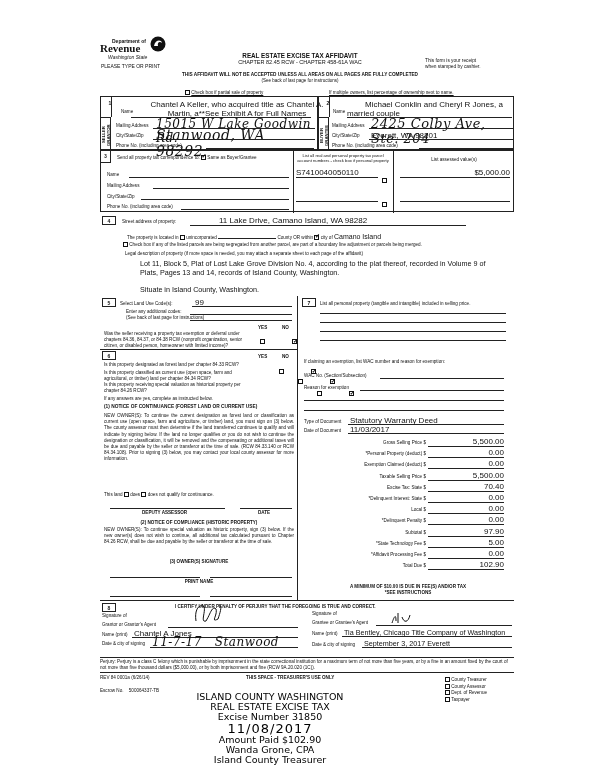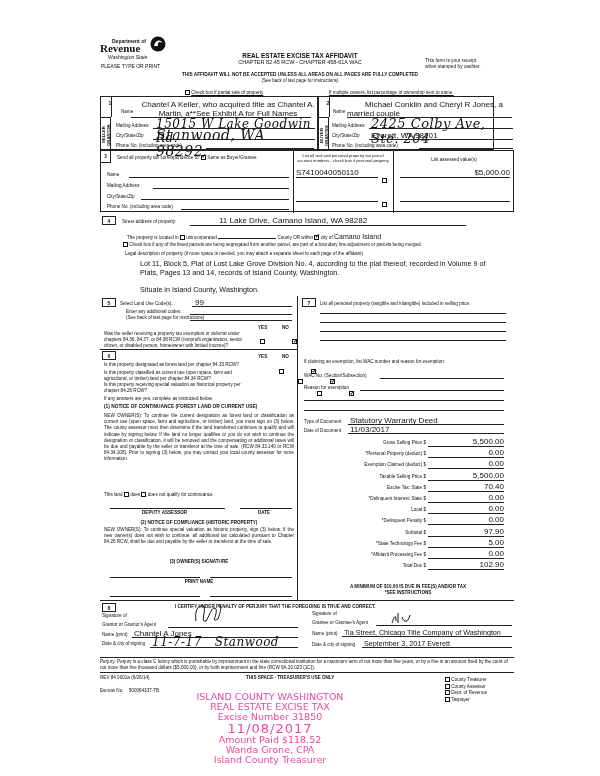--- a/index.html
+++ b/index.html
@@ -12,21 +12,21 @@
   .val-sm { font-size: 8px; line-height: 9px; }
   .hand { font-family: "DejaVu Serif", serif; font-style: italic; font-size: 12px; letter-spacing: 0.5px; }
   .line { border-bottom: 0.8px solid #222; }
   .box { border: 0.8px solid #222; }
   .cb { display: inline-block; width: 5px; height: 5px; border: 0.8px solid #111; vertical-align: middle; position: relative; }
   .cb.checked::after { content: "✓"; position: absolute; left: -0.5px; top: -3.5px; font-size: 6px; font-weight: bold; }
   .numbox { display:inline-block; border: 0.8px solid #222; width: 14px; height: 9px; font-size: 5px; font-weight: bold; text-align: center; line-height: 8px; }
   .vlabel { writing-mode: vertical-rl; transform: rotate(180deg); font-size: 4.3px; font-weight: bold; text-align: center; line-height: 5px; }
   .right { text-align: right; }
   .center { text-align: center; }
-  .stamp { font-family: "DejaVu Sans", sans-serif; color: #ec4899; text-align: center; }
+  .stamp { font-family: "DejaVu Sans", sans-serif; color: #000000; text-align: center; }
   .row-lbl { font-size: 4.6px; text-align: right; }
 </style>
 </head>
 <body>
 
 <div class="abs" style="left:100px;top:38px;width:80px;height:24px;">
   <div class="abs tiny bold" style="left:12px;top:0;font-size:5px;">Department of</div>
   <div class="abs bold" style="left:0;top:5px;font-size:11px;line-height:11px;font-family:'Liberation Serif',serif;">Revenue</div>
   <div class="abs tiny" style="left:8px;top:16px;font-style:italic;font-size:5px;">Washington State</div>
   <svg class="abs" style="left:50px;top:-2px;" width="16" height="16" viewBox="0 0 16 16">
@@ -51,33 +51,33 @@
 </div>
 <div class="abs tiny" style="left:329px;top:90px;text-decoration:underline;">If multiple owners, list percentage of ownership next to name.</div>
 
 <div class="abs box" style="left:100px;top:96px;width:218px;height:54px;">
   <div class="abs numbox" style="left:2px;top:2px;border:none;">1</div>
   <div class="abs" style="left:0;top:20px;width:10px;height:34px;border-top:0.8px solid #222;border-right:0.8px solid #222;">
     <div class="vlabel" style="height:34px;width:10px;">SELLER GRANTOR</div>
   </div>
   <div class="abs" style="left:10px;top:0;width:0;height:20px;border-left:0.8px solid #222;"></div>
   <div class="abs tiny" style="left:20px;top:12px;">Name</div>
-  <div class="abs val-sm center" style="left:33px;top:3px;width:188px;line-height:9px;font-size:8px;">Chantel A Keller, who acquired title as Chantel A. Martin, a**See Exhibit A for Full Names</div>
+  <div class="abs val-sm center" style="left:42px;top:3px;width:188px;line-height:9px;font-size:8px;">Chantel A Keller, who acquired title as Chantel A. Martin, a**See Exhibit A for Full Names</div>
   <div class="abs line" style="left:30px;top:20px;width:180px;"></div>
   <div class="abs tiny" style="left:15px;top:26px;">Mailing Address</div>
   <div class="abs hand" style="left:55px;top:20px;">15015 W Lake Goodwin Rd.</div>
   <div class="abs line" style="left:52px;top:31px;width:162px;"></div>
   <div class="abs tiny" style="left:15px;top:36px;">City/State/Zip</div>
   <div class="abs hand" style="left:55px;top:30px;font-size:14px;">Stanwood, WA 98292</div>
   <div class="abs line" style="left:52px;top:42px;width:162px;"></div>
   <div class="abs tiny" style="left:15px;top:46px;">Phone No. (including area code)</div>
   <div class="abs line" style="left:105px;top:51px;width:108px;"></div>
 </div>
 
-<div class="abs box" style="left:318px;top:96px;width:176px;height:54px;">
+<div class="abs box" style="left:318px;top:96px;width:196px;height:54px;">
   <div class="abs numbox" style="left:2px;top:2px;border:none;">2</div>
   <div class="abs" style="left:0;top:20px;width:10px;height:34px;border-top:0.8px solid #222;border-right:0.8px solid #222;">
     <div class="vlabel" style="height:34px;width:10px;">BUYER GRANTEE</div>
   </div>
   <div class="abs" style="left:10px;top:0;width:0;height:20px;border-left:0.8px solid #222;"></div>
   <div class="abs tiny" style="left:14px;top:12px;">Name</div>
   <div class="abs val-sm" style="left:28px;top:3px;width:168px;line-height:9px;font-size:8px;text-indent:18px;">Michael Conklin and Cheryl R Jones, a married couple</div>
   <div class="abs line" style="left:28px;top:20px;width:165px;"></div>
   <div class="abs tiny" style="left:13px;top:26px;">Mailing Address</div>
   <div class="abs hand" style="left:52px;top:19px;font-size:13px;">2425 Colby Ave, Ste. 204</div>
@@ -326,21 +326,21 @@
   <div class="abs hand" style="left:52px;top:34px;white-space:pre;">11-7-17   Stanwood</div>
   <div class="abs line" style="left:50px;top:46px;width:148px;"></div>
 
   <div class="abs tiny" style="left:212px;top:10px;">Signature of</div>
   <div class="abs tiny" style="left:212px;top:19px;">Grantee or Grantee's Agent</div>
   <svg class="abs" style="left:290px;top:10px;" width="24" height="14" viewBox="0 0 24 14">
     <path d="M2 12 C4 6, 6 2, 6 10 M8 2 L8 12 M12 6 C14 12, 18 12, 20 4" fill="none" stroke="#111" stroke-width="1"></path>
   </svg>
   <div class="abs line" style="left:276px;top:24px;width:136px;"></div>
   <div class="abs tiny" style="left:212px;top:30px;">Name (print)</div>
-  <div class="abs val-sm" style="left:244px;top:27px;font-size:7.2px;">Tia Street, Chicago Title Company of Washington</div>
+  <div class="abs val-sm" style="left:244px;top:27px;font-size:7.2px;">Tia Bentley, Chicago Title Company of Washington</div>
   <div class="abs line" style="left:242px;top:35px;width:170px;"></div>
   <div class="abs tiny" style="left:212px;top:41px;">Date &amp; city of signing</div>
   <div class="abs val-sm" style="left:264px;top:38px;font-size:7.2px;">September 3, 2017 Everett</div>
   <div class="abs line" style="left:262px;top:46px;width:150px;"></div>
 </div>
 
 <div class="abs tiny" style="left:100px;top:657px;width:414px;border-top:1px solid #222;padding-top:1px;">
   <span class="bold"></span><span>Perjury: Perjury is a class C felony which is punishable by imprisonment in the state correctional institution for a maximum term of not more than five years, or by a fine in an amount fixed by the court of not more than five thousand dollars ($5,000.00), or by both imprisonment and fine (RCW 9A.20.020 (1C)).</span>
 </div>
 
@@ -356,16 +356,16 @@
   <div><span class="cb"></span> <span>County Assessor</span></div>
   <div><span class="cb"></span> <span>Dept. of Revenue</span></div>
   <div><span class="cb"></span> <span>Taxpayer</span></div>
 </div>
 
 <div class="abs stamp" style="left:170px;top:692px;width:200px;">
   <div style="font-size:9.5px;line-height:10px;">ISLAND COUNTY WASHINGTON</div>
   <div style="font-size:9.5px;line-height:10px;">REAL ESTATE EXCISE TAX</div>
   <div style="font-size:9.5px;line-height:10px;">Excise Number 31850</div>
   <div style="font-size:13px;line-height:13px;letter-spacing:1px;">11/08/2017</div>
-  <div style="font-size:9.5px;line-height:10px;">Amount Paid $118.52</div>
+  <div style="font-size:9.5px;line-height:10px;">Amount Paid $102.90</div>
   <div style="font-size:9.5px;line-height:10px;">Wanda Grone, CPA</div>
   <div style="font-size:9.5px;line-height:10px;">Island County Treasurer</div>
 </div>
 
 </body></html>

